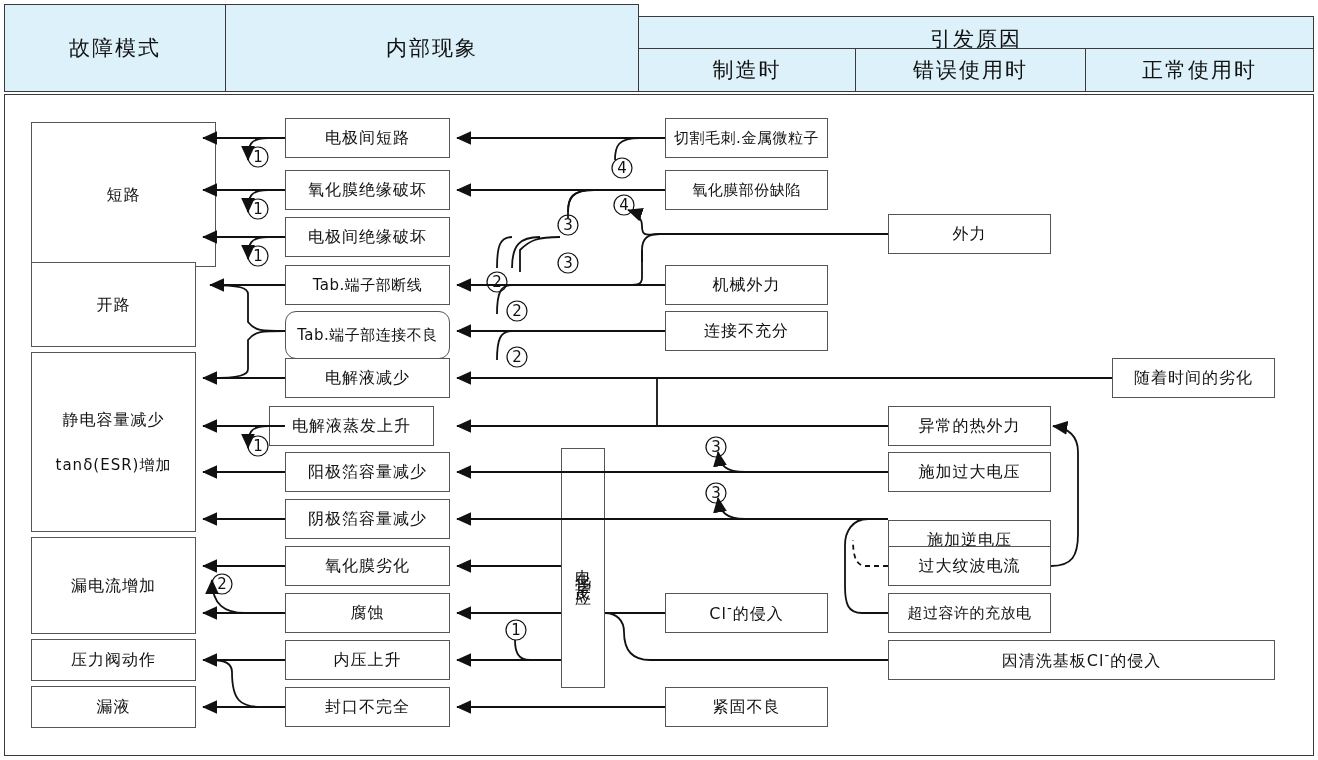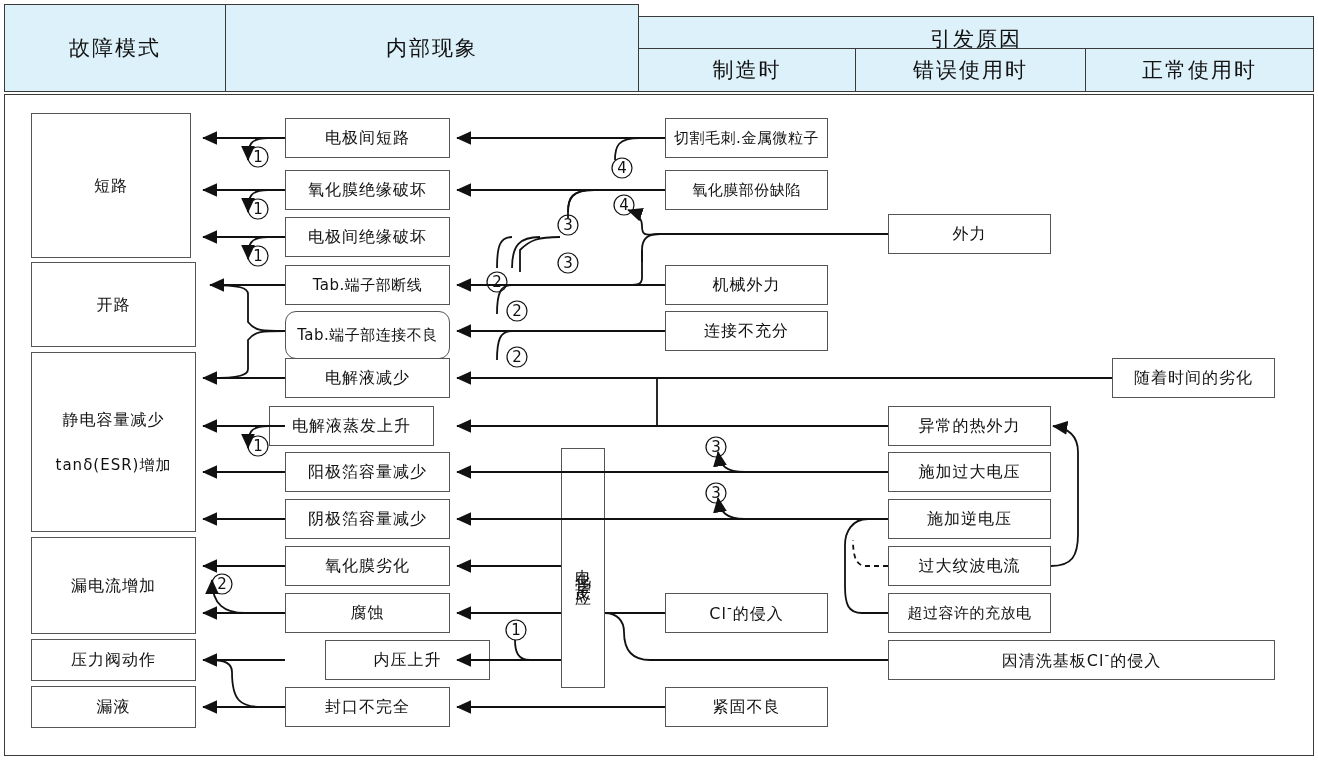--- a/index.html
+++ b/index.html
@@ -35,59 +35,59 @@
 
   <div class="hdr" style="left:4px;top:4px;width:222px;height:88px;">故障模式</div>
   <div class="hdr" style="left:225px;top:4px;width:414px;height:88px;">内部现象</div>
   <div class="hdr" style="left:638px;top:4px;width:676px;height:45px;margin-top:12px;">引发原因</div>
   <div class="hdr" style="left:638px;top:48px;width:218px;height:44px;">制造时</div>
   <div class="hdr" style="left:855px;top:48px;width:231px;height:44px;">错误使用时</div>
   <div class="hdr" style="left:1085px;top:48px;width:229px;height:44px;">正常使用时</div>
 
   <div id="frame"></div>
 
-  <div class="box" style="left:31px;top:113px;width:160px;height:145px;">短路</div>
+  <div class="box" style="left:31px;top:122px;width:185px;height:145px;">短路</div>
   <div class="box" style="left:31px;top:262px;width:165px;height:85px;">开路</div>
   <div class="box modelabel" style="left:31px;top:352px;width:165px;height:180px;">
     <span>静电容量减少</span>
     <span style="font-size:15px;">tanδ(ESR)增加</span>
   </div>
   <div class="box" style="left:31px;top:537px;width:165px;height:97px;">漏电流增加</div>
   <div class="box" style="left:31px;top:639px;width:165px;height:42px;">压力阀动作</div>
   <div class="box" style="left:31px;top:686px;width:165px;height:42px;">漏液</div>
 
   <div class="box" style="left:285px;top:118px;width:165px;height:40px;">电极间短路</div>
   <div class="box" style="left:285px;top:170px;width:165px;height:40px;">氧化膜绝缘破坏</div>
   <div class="box" style="left:285px;top:217px;width:165px;height:40px;">电极间绝缘破坏</div>
   <div class="box small" style="left:285px;top:265px;width:165px;height:40px;">Tab.端子部断线</div>
   <div class="box small" style="left:285px;top:311px;width:165px;height:48px;border-radius:11px;">Tab.端子部连接不良</div>
   <div class="box" style="left:285px;top:358px;width:165px;height:40px;">电解液减少</div>
   <div class="box" style="left:269px;top:406px;width:165px;height:40px;">电解液蒸发上升</div>
   <div class="box" style="left:285px;top:452px;width:165px;height:40px;">阳极箔容量减少</div>
   <div class="box" style="left:285px;top:499px;width:165px;height:40px;">阴极箔容量减少</div>
   <div class="box" style="left:285px;top:546px;width:165px;height:40px;">氧化膜劣化</div>
   <div class="box" style="left:285px;top:593px;width:165px;height:40px;">腐蚀</div>
-  <div class="box" style="left:285px;top:640px;width:165px;height:40px;margin-left:40px;">内压上升</div>
+  <div class="box" style="left:285px;top:640px;width:165px;height:40px;">内压上升</div>
   <div class="box" style="left:285px;top:687px;width:165px;height:40px;">封口不完全</div>
 
   <div class="box vert" style="left:561px;top:448px;width:44px;height:240px;">电化学反应</div>
 
   <div class="box small" style="left:665px;top:118px;width:163px;height:40px;">切割毛刺.金属微粒子</div>
   <div class="box small" style="left:665px;top:170px;width:163px;height:40px;">氧化膜部份缺陷</div>
   <div class="box" style="left:665px;top:265px;width:163px;height:40px;">机械外力</div>
   <div class="box" style="left:665px;top:311px;width:163px;height:40px;">连接不充分</div>
   <div class="box" style="left:665px;top:593px;width:163px;height:40px;">
     <span><span>Cl</span><sup class="sup">-</sup><span>的侵入</span></span>
   </div>
   <div class="box" style="left:665px;top:687px;width:163px;height:40px;">紧固不良</div>
 
   <div class="box" style="left:888px;top:214px;width:163px;height:40px;">外力</div>
   <div class="box" style="left:888px;top:406px;width:163px;height:40px;">异常的热外力</div>
   <div class="box" style="left:888px;top:452px;width:163px;height:40px;">施加过大电压</div>
-  <div class="box" style="left:888px;top:499px;width:163px;height:40px;">施加逆电压</div>
+  <div class="box" style="left:888px;top:520px;width:163px;height:40px;">施加逆电压</div>
   <div class="box" style="left:888px;top:546px;width:163px;height:40px;">过大纹波电流</div>
   <div class="box small" style="left:888px;top:593px;width:163px;height:40px;">超过容许的充放电</div>
   <div class="box" style="left:888px;top:640px;width:387px;height:40px;">
     <span><span>因清洗基板Cl</span><sup class="sup">-</sup><span>的侵入</span></span>
   </div>
 
   <div class="box" style="left:1112px;top:358px;width:163px;height:40px;">随着时间的劣化</div>
 
   <svg id="wires" viewBox="0 0 1318 760">
     <defs>

